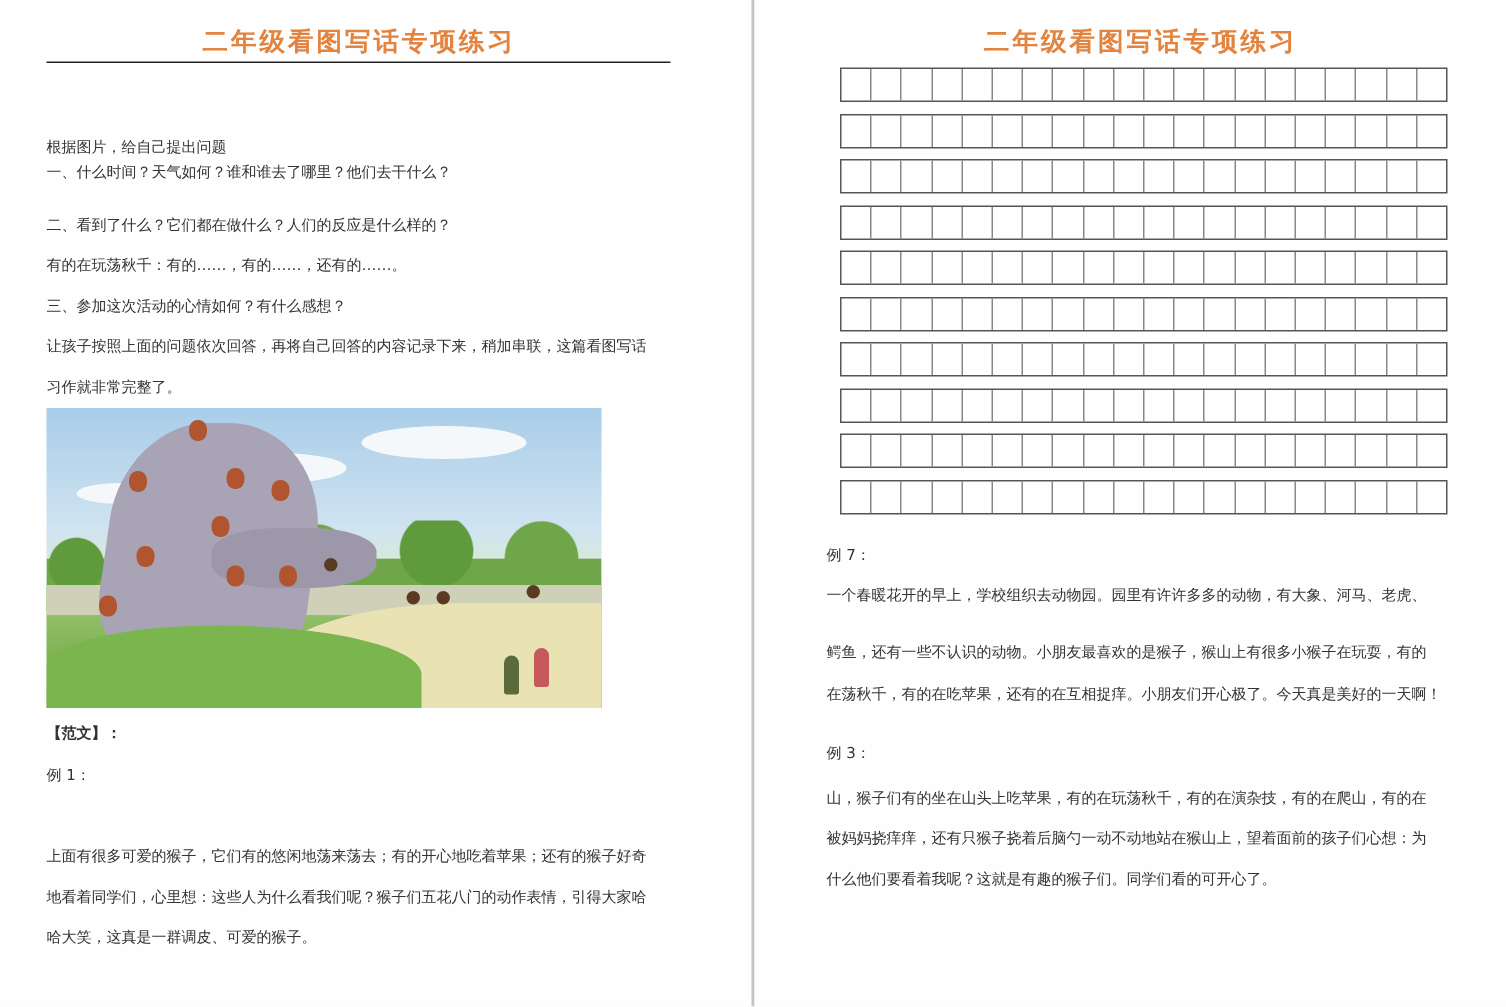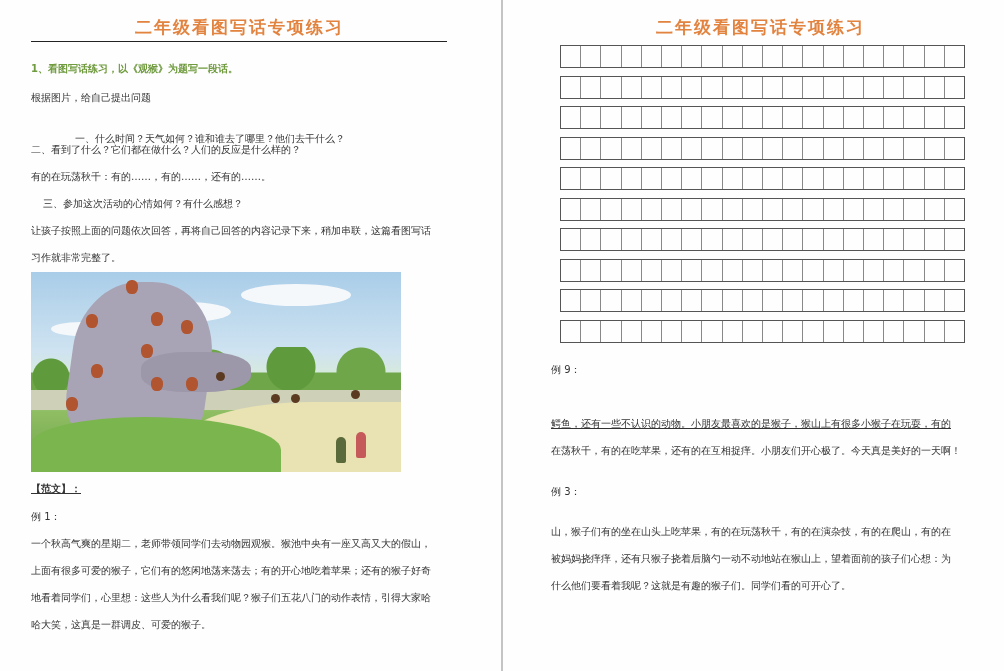--- a/index.html
+++ b/index.html
@@ -12,21 +12,21 @@
   .title {
     position: absolute; top: 16px; font-family: "DejaVu Serif", "Liberation Serif", serif;
     font-size: 17px; font-weight: bold; letter-spacing: 2px; color: #e2833f; white-space: nowrap;
   }
   .page-left .title { left: 135px; }
   .page-right .title { left: 153px; }
   .title-rule { position: absolute; left: 31px; top: 41px; width: 416px; height: 1px; background: #222; }
   .line { position: absolute; left: 31px; font-size: 10px; white-space: nowrap; color: #333; }
   .page-right .line { left: 48px; }
   .heading-green { color: #6f9a3e; font-weight: bold; }
-  .bold { font-weight: bold; text-decoration: underline; }
+  .bold { font-weight: bold; }
   .picture {
     position: absolute; left: 31px; top: 272px; width: 370px; height: 200px; overflow: hidden;
     background: linear-gradient(180deg, #a9cde8 0%, #cfe3f1 40%, #d9ecd5 55%, #8fbd63 70%, #6fa548 100%);
   }
   .cloud { position: absolute; background: #f4f8fb; border-radius: 50%; }
   .trees { position: absolute; left: 0; top: 75px; width: 370px; height: 60px;
     background: radial-gradient(circle at 20px 30px, #5f9a3c 18px, transparent 19px),
                 radial-gradient(circle at 180px 25px, #6ea649 22px, transparent 23px),
                 radial-gradient(circle at 260px 20px, #5f9a3c 24px, transparent 25px),
                 radial-gradient(circle at 330px 25px, #6ea649 24px, transparent 25px),
@@ -45,26 +45,25 @@
   .grid-cell { flex: 1; border-right: 1px solid #888; }
   .grid-cell:last-child { border-right: none; }
 </style>
 </head>
 <body>
 
 <div class="page page-left">
   <div class="title">二年级看图写话专项练习</div>
   <div class="title-rule"></div>
 
-  <div class="line heading-green" style="top:62px;">1、看图写话练习，以《观猴》为题写一段话。</div>
   <div class="line" style="top:91px;">根据图片，给自己提出问题</div>
-  <div class="line" style="top:132px;margin-left:44px;">一、什么时间？天气如何？谁和谁去了哪里？他们去干什么？</div>
+  <div class="line" style="top:108px;">一、什么时间？天气如何？谁和谁去了哪里？他们去干什么？</div>
   <div class="line" style="top:143px;">二、看到了什么？它们都在做什么？人们的反应是什么样的？</div>
   <div class="line" style="top:170px;">有的在玩荡秋千：有的……，有的……，还有的……。</div>
-  <div class="line" style="top:197px;margin-left:12px;">三、参加这次活动的心情如何？有什么感想？</div>
+  <div class="line" style="top:197px;">三、参加这次活动的心情如何？有什么感想？</div>
   <div class="line" style="top:224px;text-align:center;">让孩子按照上面的问题依次回答，再将自己回答的内容记录下来，稍加串联，这篇看图写话</div>
   <div class="line" style="top:251px;">习作就非常完整了。</div>
 
   <div class="picture">
     <div class="cloud" style="left:210px;top:12px;width:110px;height:22px;"></div>
     <div class="cloud" style="left:110px;top:30px;width:90px;height:20px;"></div>
     <div class="cloud" style="left:20px;top:50px;width:60px;height:14px;"></div>
     <div class="trees"></div>
     <div class="wall"></div>
     <div class="ground"></div>
@@ -83,21 +82,20 @@
     <div class="kid-head" style="left:185px;top:100px;"></div>
     <div class="kid-head" style="left:240px;top:122px;"></div>
     <div class="kid-head" style="left:260px;top:122px;"></div>
     <div class="kid-head" style="left:320px;top:118px;"></div>
     <div class="kid" style="left:305px;top:165px;"></div>
     <div class="kid" style="left:325px;top:160px;background:#c65a5a;"></div>
   </div>
 
   <div class="line bold" style="top:482px;">【范文】：</div>
   <div class="line" style="top:510px;">例 1：</div>
-  <div class="line" style="top:537px;">一个秋高气爽的星期二，老师带领同学们去动物园观猴。猴池中央有一座又高又大的假山，</div>
   <div class="line" style="top:564px;">上面有很多可爱的猴子，它们有的悠闲地荡来荡去；有的开心地吃着苹果；还有的猴子好奇</div>
   <div class="line" style="top:591px;">地看着同学们，心里想：这些人为什么看我们呢？猴子们五花八门的动作表情，引得大家哈</div>
   <div class="line" style="top:618px;">哈大笑，这真是一群调皮、可爱的猴子。</div>
 </div>
 
 <div class="divider"></div>
 
 <div class="page page-right">
   <div class="title">二年级看图写话专项练习</div>
 
@@ -317,20 +315,21 @@
         <div class="grid-cell"></div>
         <div class="grid-cell"></div>
         <div class="grid-cell"></div>
         <div class="grid-cell"></div>
         <div class="grid-cell"></div>
         <div class="grid-cell"></div>
         <div class="grid-cell"></div>
       </div>
     </div>
 
-  <div class="line" style="top:363px;">例 9：</div>
-  <div class="line" style="top:417px;text-decoration:underline;">鳄鱼，还有一些不认识的动物。小朋友最喜欢的是猴子，猴山上有很多小猴子在玩耍，有的</div>
-  <div class="line" style="top:444px;">在荡秋千，有的在吃苹果，还有的在互相捉痒。小朋友们开心极了。今天真是美好的一天啊！</div>
-  <div class="line" style="top:485px;">例 3：</div>
+  <div class="line" style="top:363px;">例 7：</div>
+  <div class="line" style="top:390px;">一个春暖花开的早上，学校组织去动物园。园里有许许多多的动物，有大象、河马、老虎、</div>
+  <div class="line" style="top:428px;">鳄鱼，还有一些不认识的动物。小朋友最喜欢的是猴子，猴山上有很多小猴子在玩耍，有的</div>
+  <div class="line" style="top:456px;">在荡秋千，有的在吃苹果，还有的在互相捉痒。小朋友们开心极了。今天真是美好的一天啊！</div>
+  <div class="line" style="top:495px;">例 3：</div>
   <div class="line" style="top:525px;">山，猴子们有的坐在山头上吃苹果，有的在玩荡秋千，有的在演杂技，有的在爬山，有的在</div>
   <div class="line" style="top:579px;">什么他们要看着我呢？这就是有趣的猴子们。同学们看的可开心了。</div>
   <div class="line" style="top:552px;">被妈妈挠痒痒，还有只猴子挠着后脑勺一动不动地站在猴山上，望着面前的孩子们心想：为</div>
 </div>
 
 </body></html>

